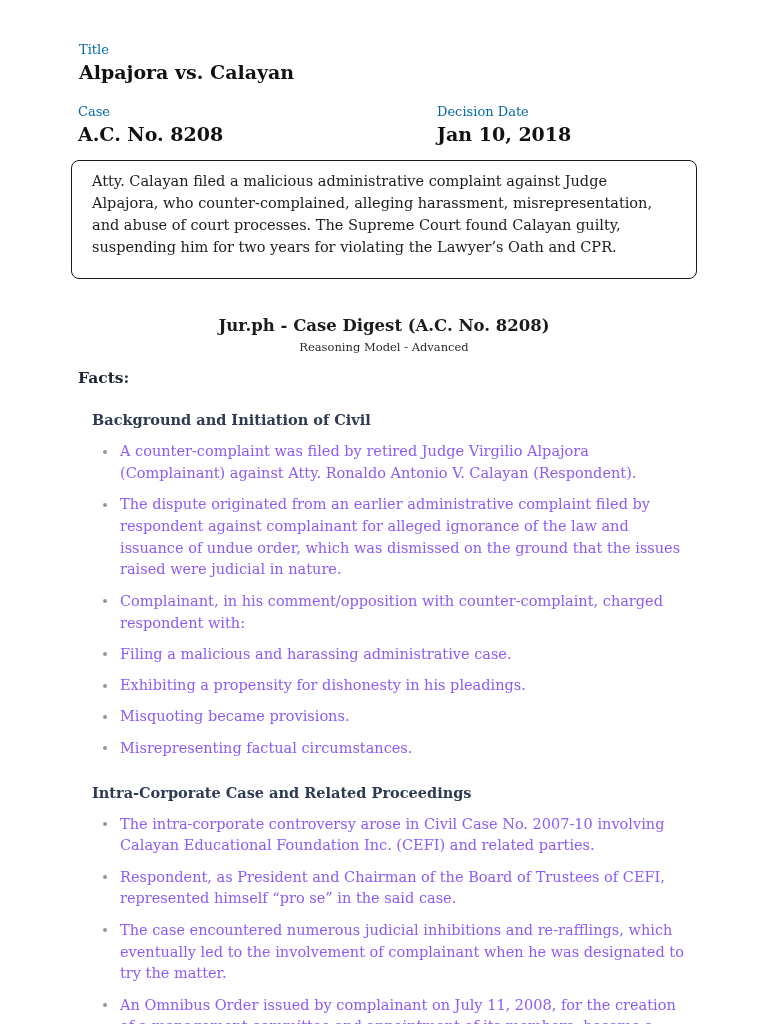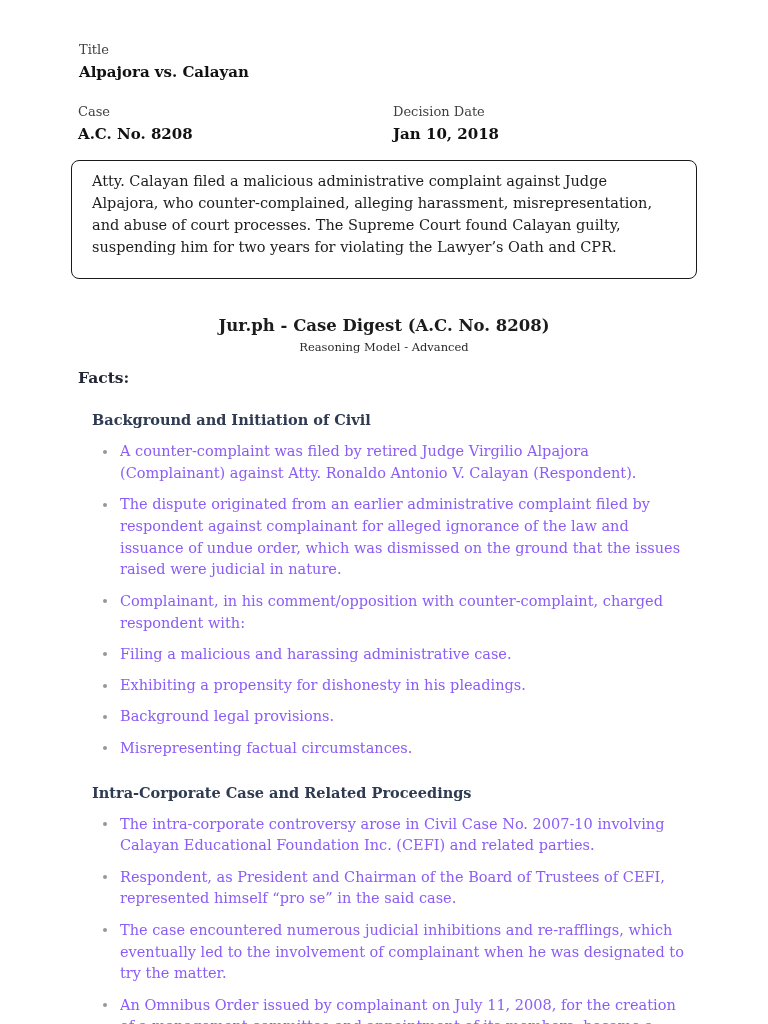--- a/index.html
+++ b/index.html
@@ -4,24 +4,24 @@
 <style>
   * { margin: 0; padding: 0; box-sizing: border-box; }
   html, body { background: #ffffff; }
   body {
     width: 768px; height: 1024px; overflow: hidden;
     font-family: "DejaVu Serif", "Liberation Serif", serif;
     color: #212121;
   }
   .page { width: 768px; height: 1024px; padding: 42px 78px 0 78px; overflow: hidden; }
 
-  .meta-label { font-size: 13px; line-height: 16px; color: #404040; font-weight: 400; }
-  .meta-value { font-size: 15px; line-height: 19px; color: #111111; font-weight: 700; margin-top: 5px; }
+  .meta-label { font-size: 13px; line-height: 16px; color: #0369a1; font-weight: 400; }
+  .meta-value { font-size: 19px; line-height: 19px; color: #111111; font-weight: 700; margin-top: 5px; }
   .title-block { margin-left: 1px; }
-  .meta-row { display: flex; margin-top: 22px; }
+  .meta-row { display: flex; margin-top: 22px; gap: 44px; }
   .meta-col-left { width: 315px; }
   .meta-col-right { flex: 1; }
 
   .summary-box {
     margin: 16px -7px 0 -7px;
     border: 1.5px solid #1a1a1a;
     border-radius: 8px;
     padding: 9px 20px 20px 20px;
     font-size: 14.5px; line-height: 22px; color: #1c1c1c;
   }
@@ -84,21 +84,21 @@
   <div class="facts-label">Facts:</div>
 
   <div class="section">
     <div class="section-heading">Background and Initiation of Civil</div>
     <ul class="bullets">
       <li>A counter-complaint was filed by retired Judge Virgilio Alpajora (Complainant) against Atty. Ronaldo Antonio V. Calayan (Respondent).</li>
       <li>The dispute originated from an earlier administrative complaint filed by respondent against complainant for alleged ignorance of the law and issuance of undue order, which was dismissed on the ground that the issues raised were judicial in nature.</li>
       <li>Complainant, in his comment/opposition with counter-complaint, charged respondent with:</li>
       <li>Filing a malicious and harassing administrative case.</li>
       <li>Exhibiting a propensity for dishonesty in his pleadings.</li>
-      <li>Background legal provisions.</li>
+      <li>Misquoting became provisions.</li>
       <li>Misrepresenting factual circumstances.</li>
     </ul>
   </div>
 
   <div class="section">
     <div class="section-heading" style="">Intra-Corporate Case and Related Proceedings</div>
     <ul class="bullets">
       <li>The intra-corporate controversy arose in Civil Case No. 2007-10 involving Calayan Educational Foundation Inc. (CEFI) and related parties.</li>
       <li>Respondent, as President and Chairman of the Board of Trustees of CEFI, represented himself “pro se” in the said case.</li>
       <li>The case encountered numerous judicial inhibitions and re-rafflings, which eventually led to the involvement of complainant when he was designated to try the matter.</li>

